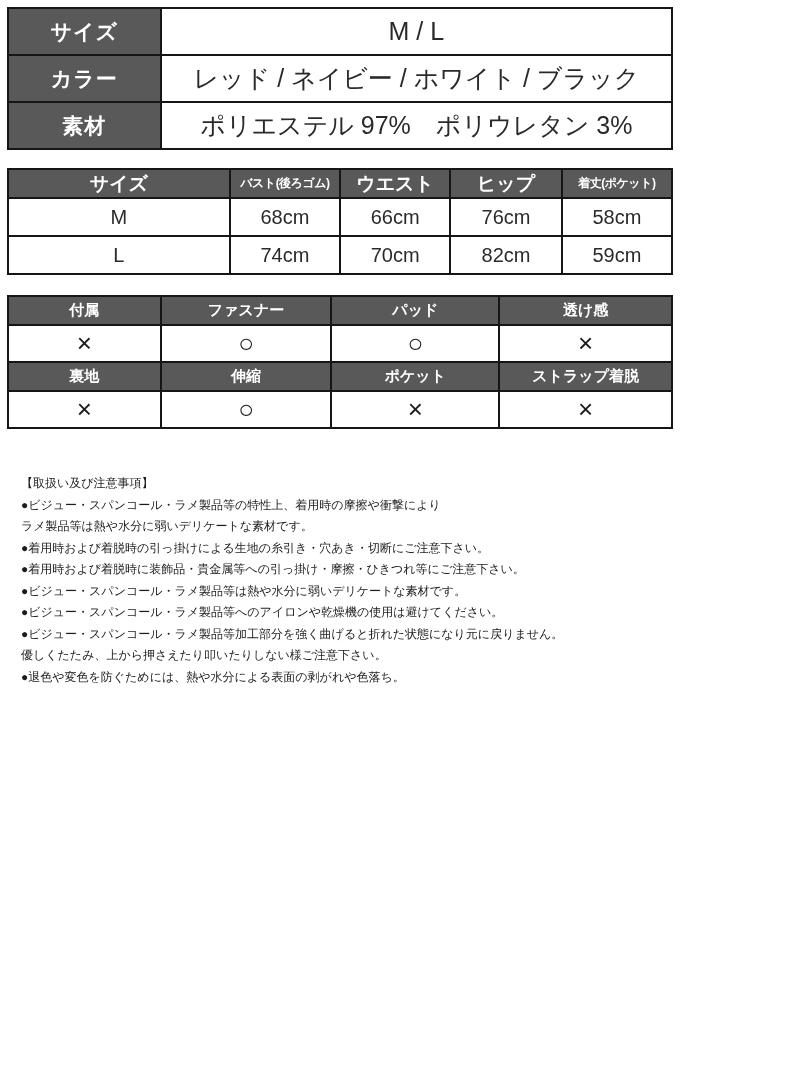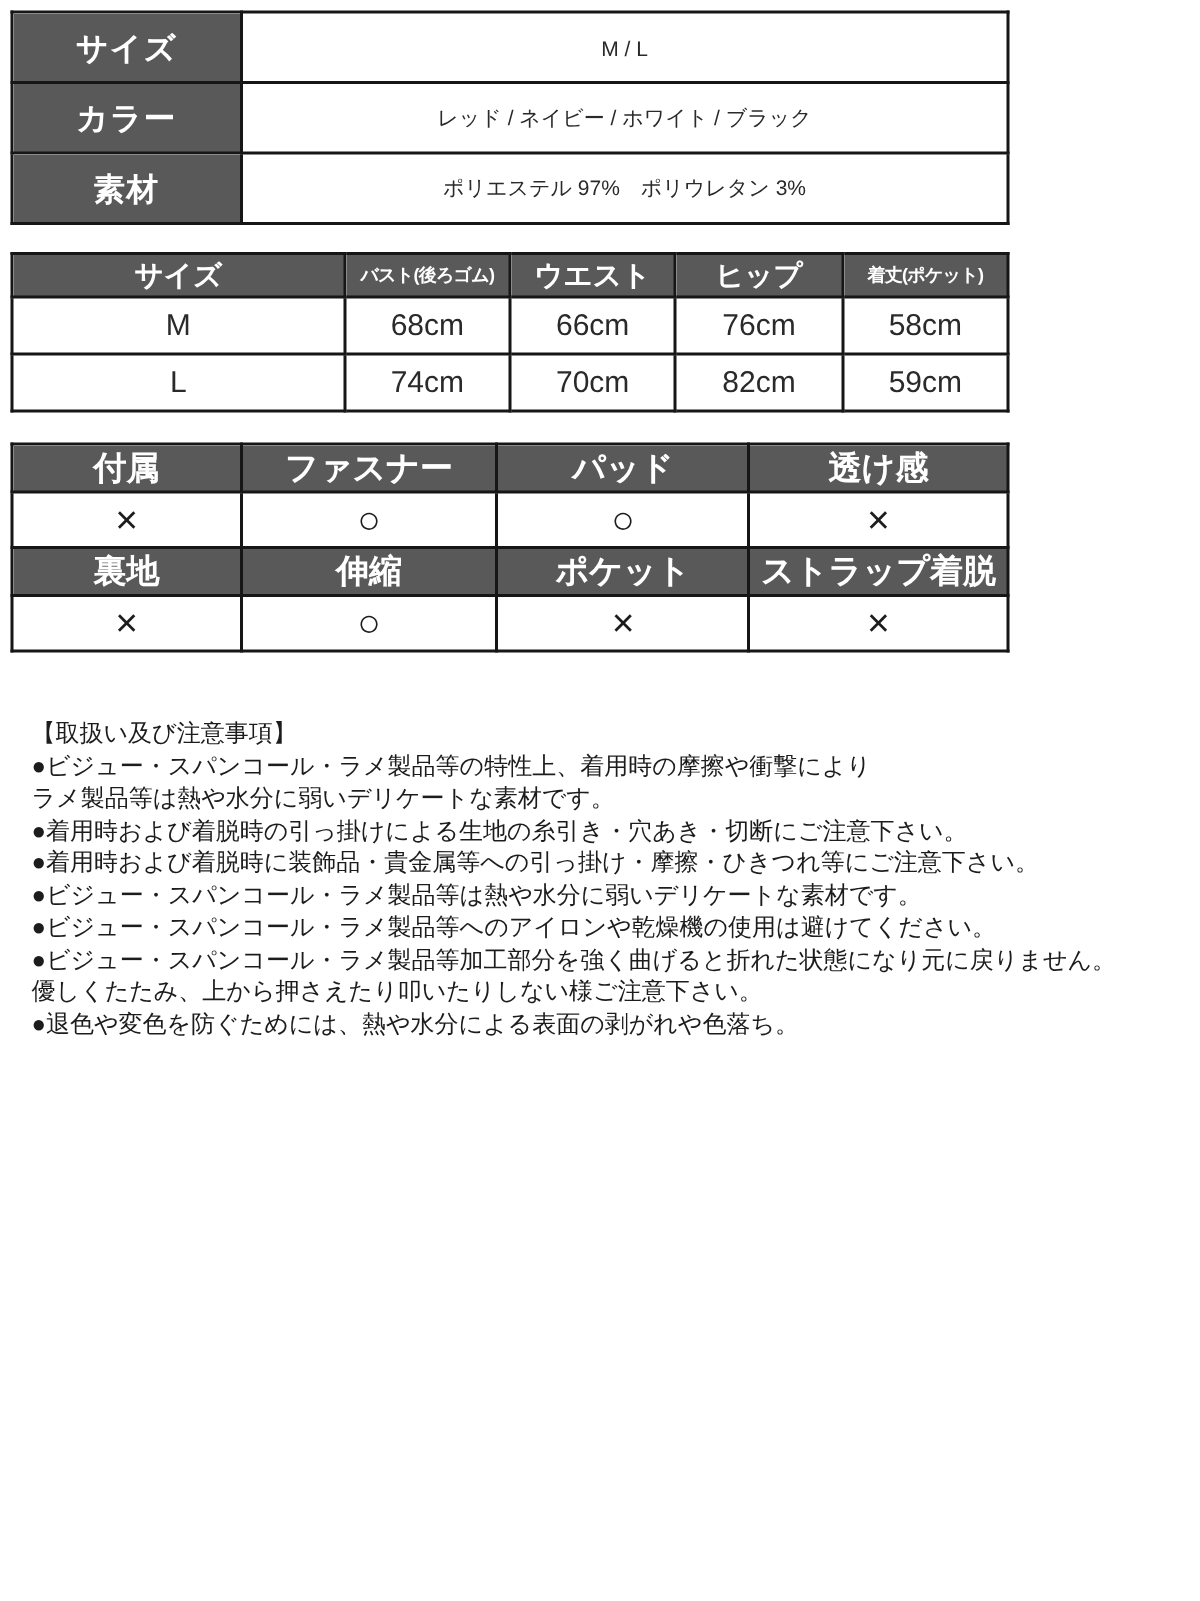--- a/index.html
+++ b/index.html
@@ -33,38 +33,38 @@
     white-space: nowrap;
     padding: 0;
   }
   .hd {
     background: #595959;
     color: #ffffff;
     font-weight: bold;
   }
   
   .spec { margin-top: 7px; }
-  .spec td { height: 45px; font-size: 14px; }
+  .spec td { height: 45px; font-size: 25px; }
   .spec .hd { font-size: 21px; letter-spacing: 1px; }
   .spec .val { color: #2a2a2a; }
   
   .sizes { margin-top: 18px; }
   .sizes .hd { height: 27px; font-size: 19px; }
   .sizes .hd.small { font-size: 12px; letter-spacing: -0.5px; }
   .sizes .val { height: 36px; font-size: 20px; color: #2a2a2a; }
   
   .features { margin-top: 20px; }
-  .features .hd { height: 27px; font-size: 22px; }
+  .features .hd { height: 27px; font-size: 15px; }
   .features .sym { height: 35px; font-size: 26px; color: #1c1c1c; }
   
   .notes {
     margin-top: 44px;
     padding-left: 21px;
     padding-right: 26px;
-    font-size: 16px;
+    font-size: 12px;
     line-height: 21.5px;
     color: #1c1c1c;
   }
   .notes .line { white-space: nowrap; }
 </style>
 </head>
 <body>
 
 <div class="page">
 

